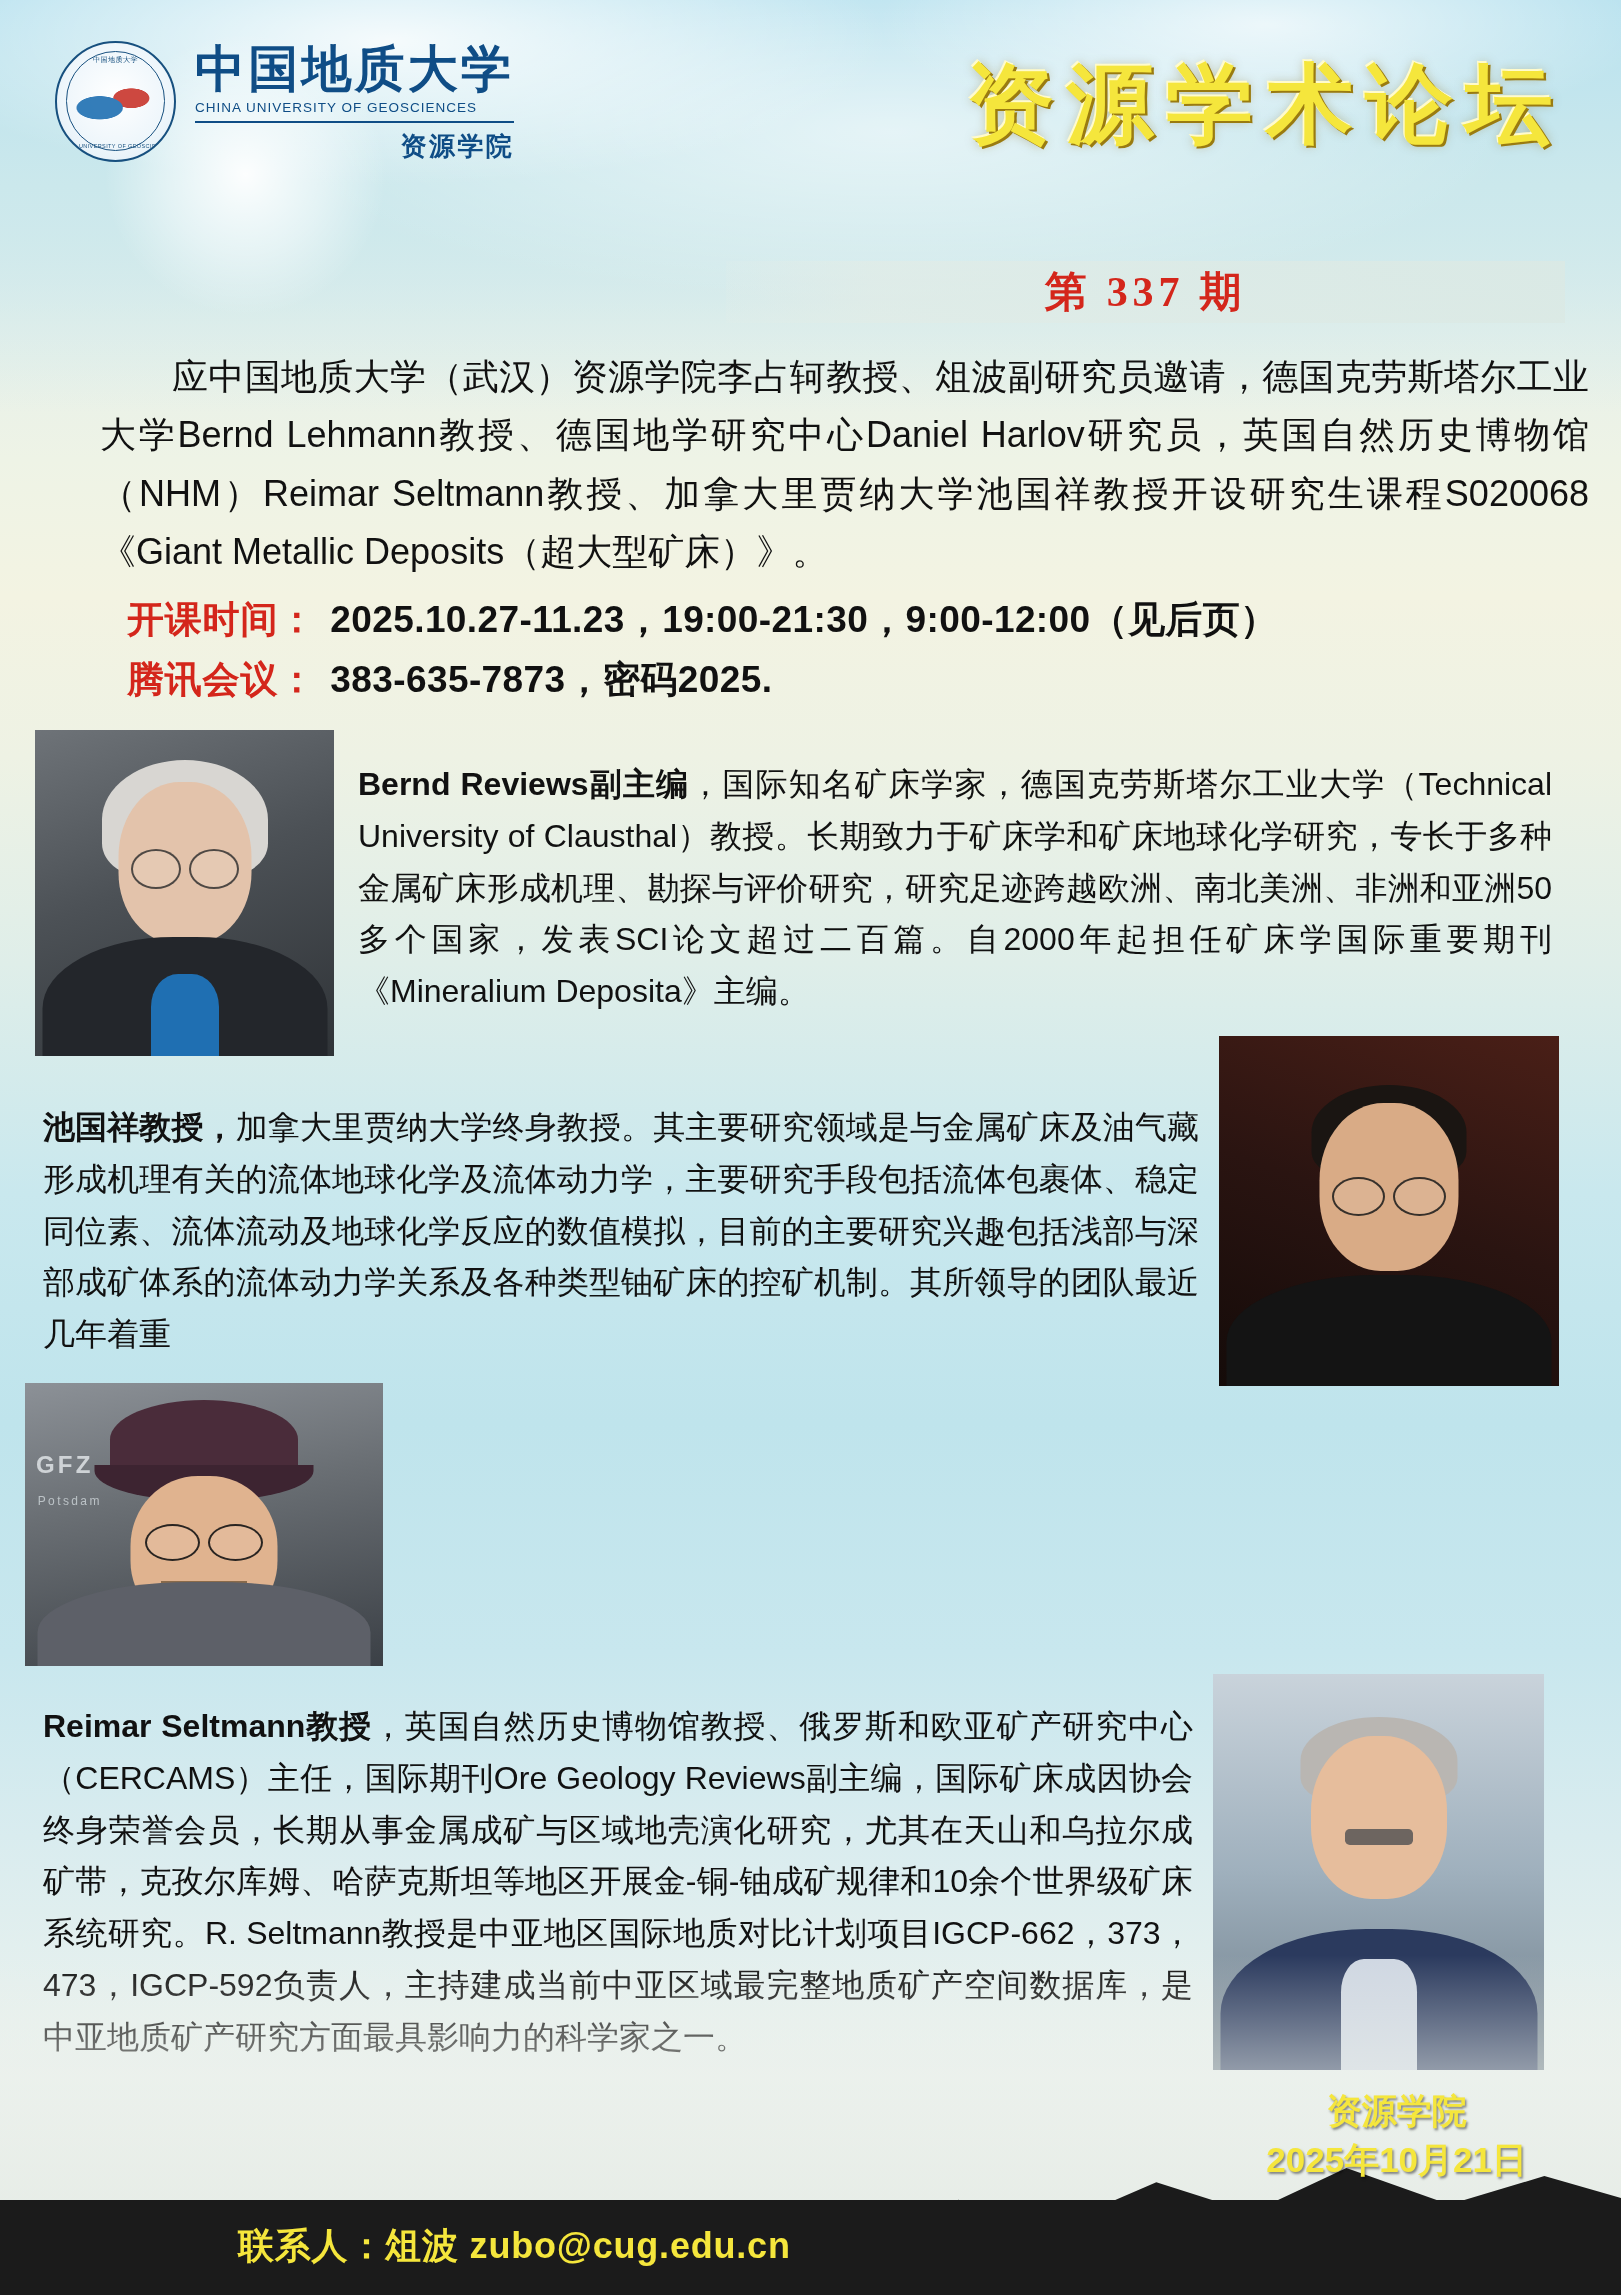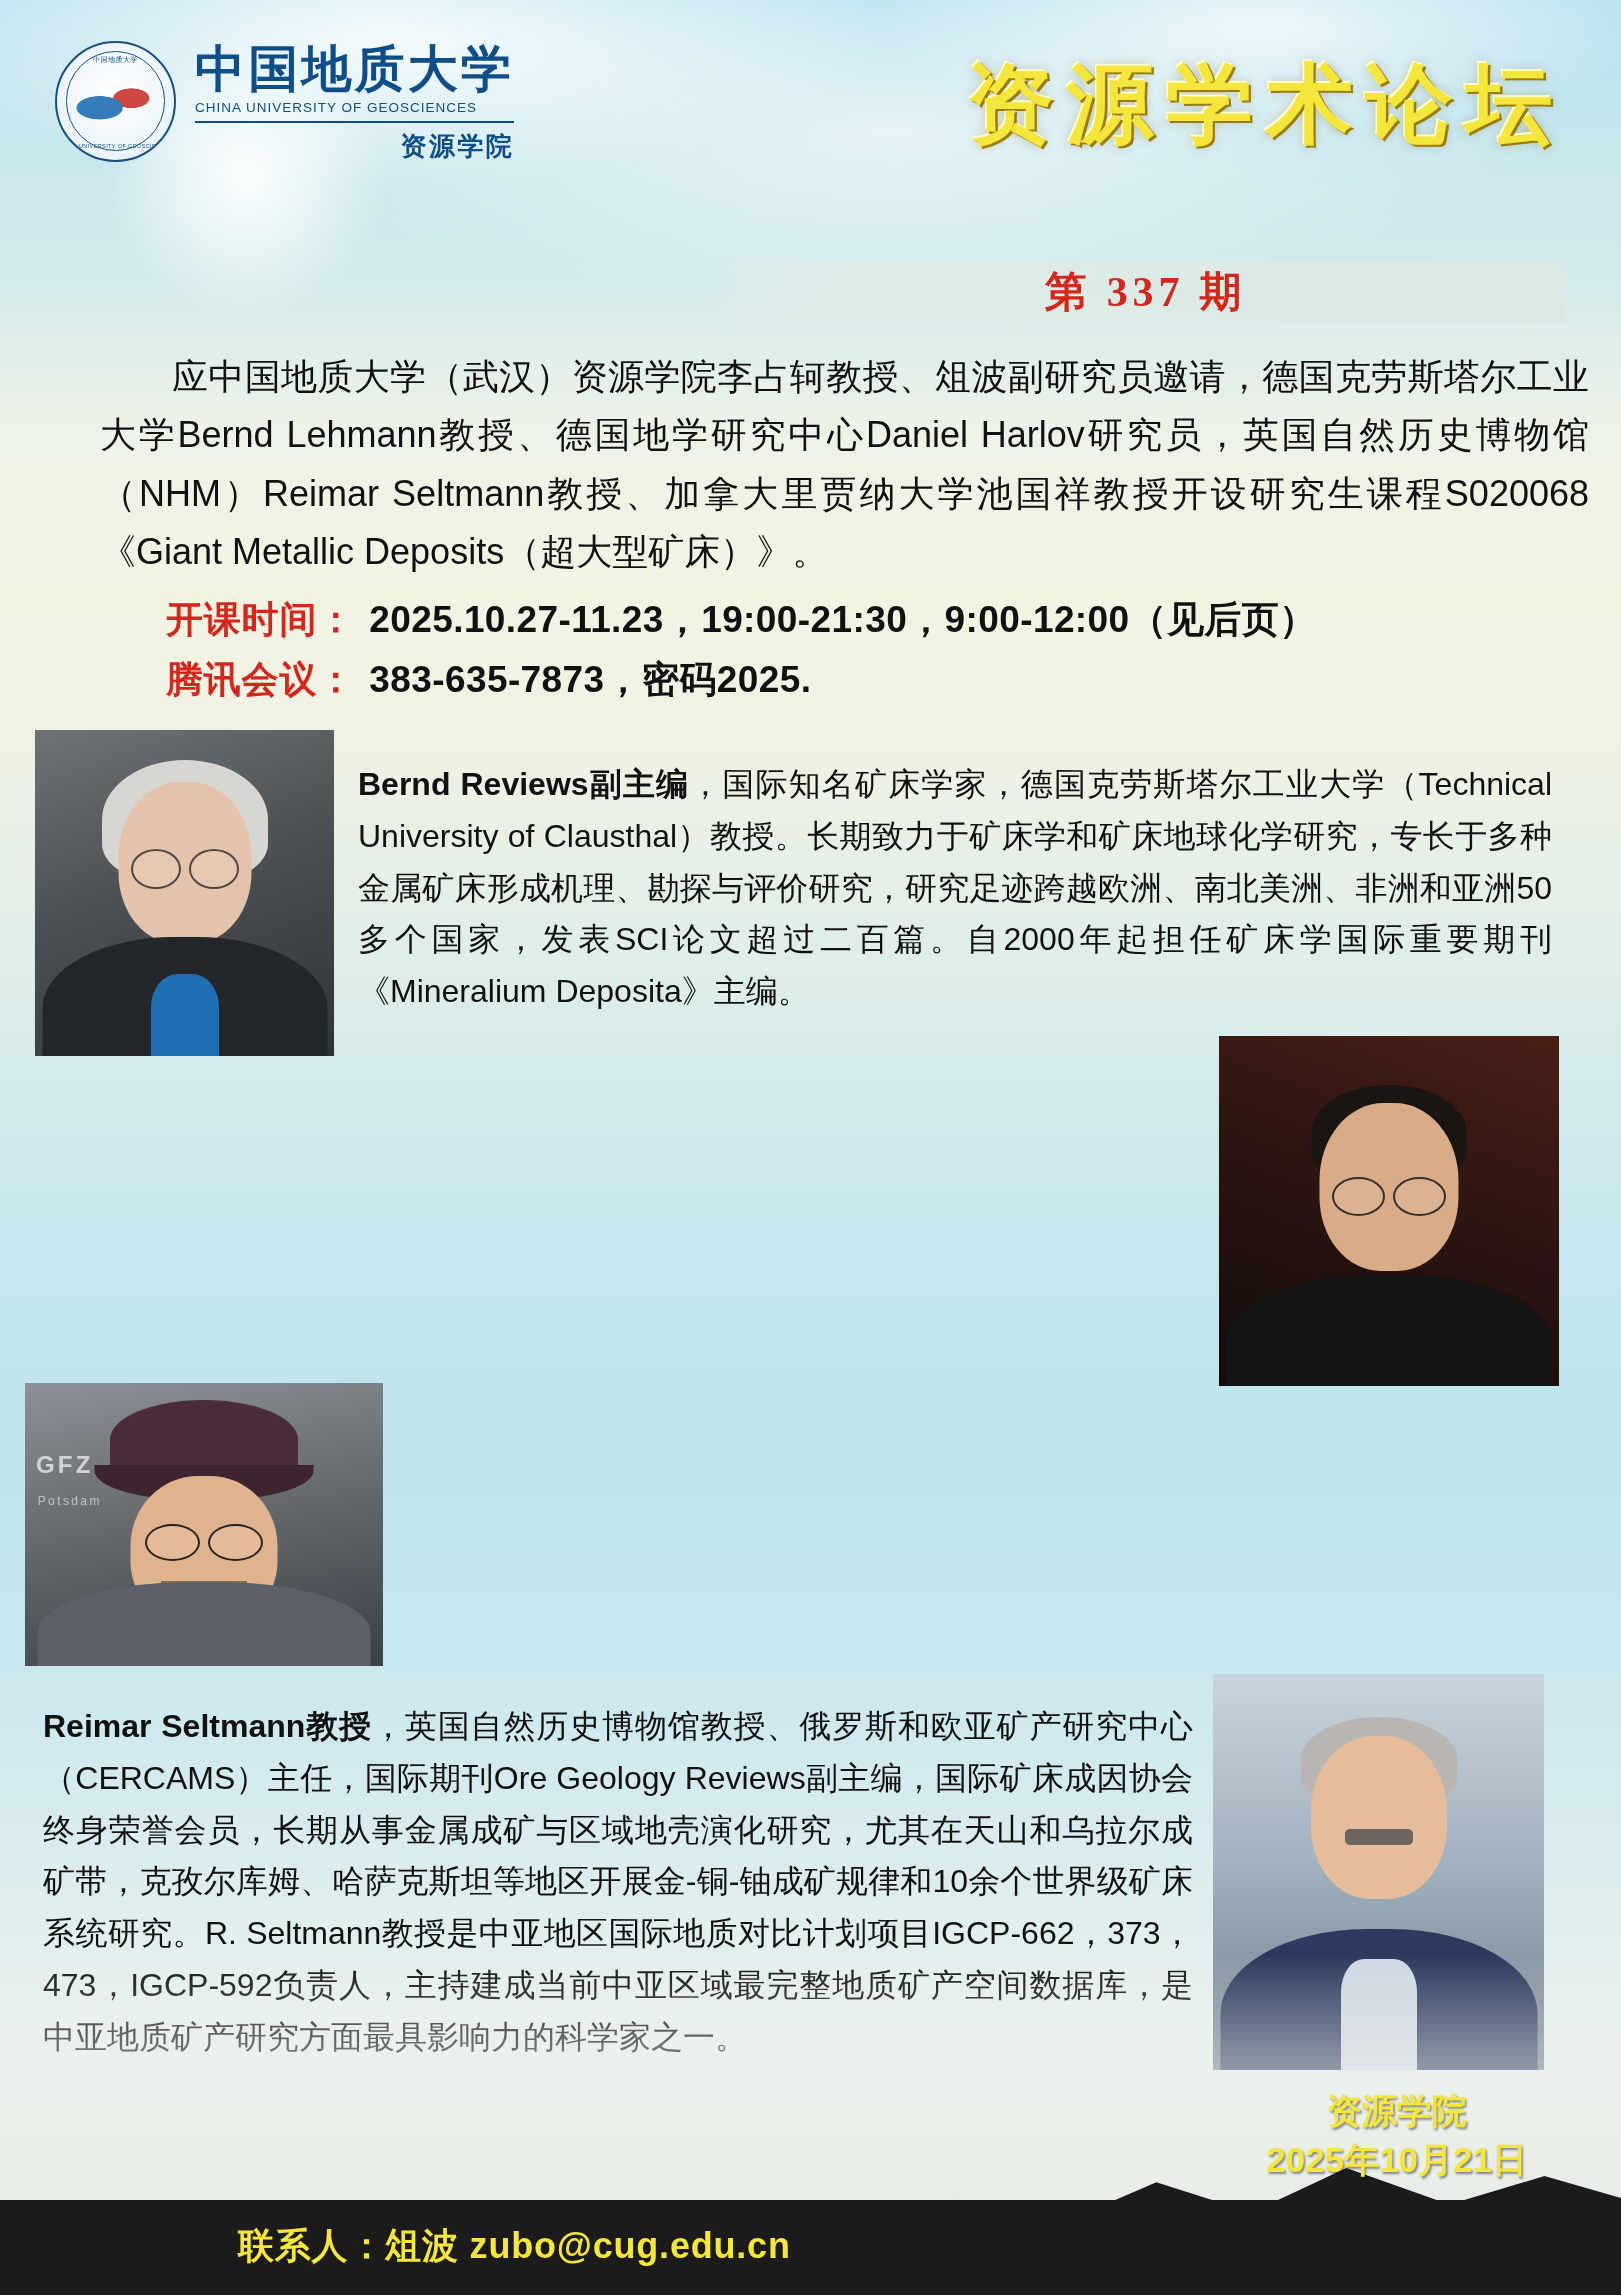--- a/index.html
+++ b/index.html
@@ -200,21 +200,20 @@
     color: #111;
     text-align: justify;
     margin-left: 24px;
   }
   .intro p { margin: 0; text-indent: 2em; }
 
   .highlight-lines {
     position: absolute;
     left: 127px; top: 595px;
     width: 1425px;
-    margin-left: 39px;
   }
   .hl-row {
     display: flex;
     align-items: baseline;
     margin-bottom: 9.5px;
     white-space: nowrap;
   }
   .hl-label {
     font-size: 37px;
     font-weight: bold;
@@ -431,20 +430,23 @@
 
   <div class="photo" id="photo-chi">
     <div class="hair" style="width:155px;height:95px;top:49px;background:#1a1512;"></div>
     <div class="face" style="width:139px;height:168px;top:67px;background:#d9ab86;"></div>
     <div class="glasses" style="top:141px;">
       <div class="lens" style="width:49px;height:35px;border-color:rgba(25,25,25,.85);"></div>
       <div class="lens" style="width:49px;height:35px;border-color:rgba(25,25,25,.85);"></div>
     </div>
     <div class="shoulders" style="width:325px;height:111px;background:#141414;"></div>
   </div>
+  <div class="bio" style="left:43px; top:1102px; width:1156px;">
+    <b>池国祥教授，</b><span>加拿大里贾纳大学终身教授。其主要研究领域是与金属矿床及油气藏形成机理有关的流体地球化学及流体动力学，主要研究手段包括流体包裹体、稳定同位素、流体流动及地球化学反应的数值模拟，目前的主要研究兴趣包括浅部与深部成矿体系的流体动力学关系及各种类型铀矿床的控矿机制。其所领导的团队最近几年着重</span>
+  </div>
 
   <div class="photo" id="photo-harlov">
     <div class="cap" style="width:188px;height:79px;top:17.4px;"></div>
     <div class="cap-brim" style="width:219px;height:36px;top:82px;"></div>
     <div class="face" style="width:147px;height:152px;top:93px;background:#e0b38f;"></div>
     <div class="glasses" style="top:141px;">
       <div class="lens" style="width:51px;height:33px;border-color:rgba(20,20,20,.9);"></div>
       <div class="lens" style="width:51px;height:33px;border-color:rgba(20,20,20,.9);"></div>
     </div>
     <div style="position:absolute;left:50%;top:198px;transform:translateX(-50%);width:86px;height:27px;background:#8a6a4a;border-radius:0 0 50% 50%;"></div>

